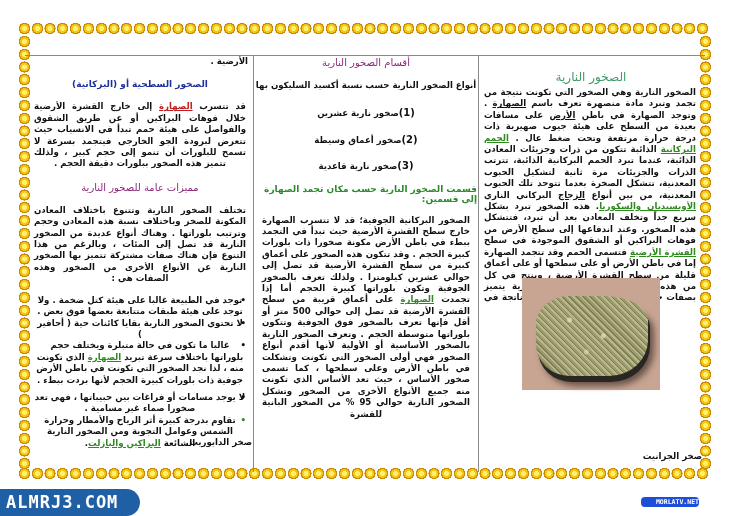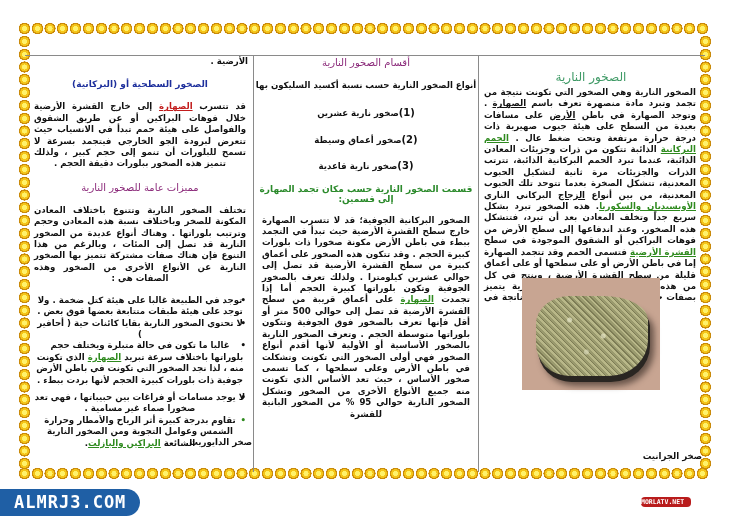--- a/index.html
+++ b/index.html
@@ -60,27 +60,27 @@
       #8f8d64;
     box-shadow: 2px 6px 0 #2a2622, 6px 10px 6px rgba(40,30,25,.6);
   }
 
   .caption { position: absolute; font-size: 8.6px; font-weight: bold; direction: rtl; text-align: right; }
 
   .badge-almrj {
     position: absolute; left: 0; top: 489px; width: 140px; height: 27px;
     background: #1f5fa5; border-radius: 0 14px 14px 0;
     color: #fff; font-family: "DejaVu Sans Mono", monospace; font-weight: bold;
-    font-size: 17px; line-height: 27px; padding-left: 14px; letter-spacing: 1px;
+    font-size: 17px; line-height: 27px; padding-left: 6px; letter-spacing: 1px;
   }
   .badge-morlaty {
-    position: absolute; left: 641px; top: 497px; width: 50px; height: 10px;
-    background: #b91c1c; border-radius: 4px;
+    position: absolute; left: 641px; top: 497px; width: 58px; height: 10px;
+    background: #1d4ed8; border-radius: 4px;
     color: #fff; font-family: "DejaVu Sans Mono", monospace; font-size: 6.5px; line-height: 10px;
-    text-align: left; font-weight: bold;
+    text-align: right; font-weight: bold;
   }
 </style>
 </head>
 <body>
 
 <div class="page">
 
   <div class="sun-row" id="sun-top" style="left:18px; top:22px;">
       <span class="sun"></span>
       <span class="sun"></span>
@@ -284,21 +284,21 @@
     <div class="stone"></div>
   </div>
   <div class="caption" style="left:480px; top:451px; width:222px;">صخر الجرانيت</div>
 
   <div class="col col-mid">
     <div class="title-purple" style="margin-top:1px;">أقسام الصخور النارية</div>
     <div class="t" style="margin-top:12px;">أنواع الصخور النارية حسب نسبة أكسيد السليكون بها</div>
     <div class="t" style="margin-top:16px;"><span class="num">(1)</span><span>صخور نارية عشرين</span></div>
     <div class="t" style="margin-top:14px;"><span class="num">(2)</span><span>صخور أعماق وسيطة</span></div>
     <div class="t" style="margin-top:14px;"><span class="num">(3)</span><span>صخور نارية قاعدية</span></div>
-    <div class="green-b" style="margin-top:11px;">قسمت الصخور النارية حسب مكان تجمد الصهارة إلى قسمين:</div>
+    <div class="green-b" style="margin-top:11px;text-align:right;">قسمت الصخور النارية حسب مكان تجمد الصهارة إلى قسمين:</div>
     <p class="t just" style="margin-top:11px; padding:0 7px;">
       <span>الصخور البركانية الجوفية؛ قد لا تتسرب الصهارة خارج سطح القشرة الأرضية حيث تبدأ في التجمد ببطء في باطن الأرض مكونة صخورا ذات بلورات كبيرة الحجم . وقد تتكون هذه الصخور على أعماق كبيرة من سطح القشرة الأرضية قد تصل إلى حوالي عشرين كيلومترا . ولذلك تعرف بالصخور الجوفية وتكون بلوراتها كبيرة الحجم أما إذا تجمدت </span><span class="green-u">الصهارة</span><span> على أعماق قريبة من سطح القشرة الأرضية قد تصل إلى حوالي 500 متر أو أقل فإنها تعرف بالصخور فوق الجوفية وتتكون بلوراتها متوسطة الحجم . وتعرف الصخور النارية بالصخور الأساسية أو الأولية لأنها أقدم أنواع الصخور فهي أولى الصخور التي تكونت وتشكلت في باطن الأرض وعلى سطحها ، كما تسمى صخور الأساس ، حيث تعد الأساس الذي تكونت منه جميع الأنواع الأخرى من الصخور وتشكل الصخور النارية حوالي 95 % من الصخور البانية للقشرة</span>
     </p>
   </div>
 
   <div class="col col-left">
     <div class="t" style="text-align:right; padding-right:4px; margin-top:0;">الأرضية .</div>
     <div class="title-blue" style="margin-top:12px;">الصخور السطحية أو (البركانية)</div>
     <p class="t just" style="margin-top:12px; padding:0 6px;">
       <span>قد تتسرب </span><span class="red-u">الصهارة</span><span> إلى خارج القشرة الأرضية خلال فوهات البراكين أو عن طريق الشقوق والفواصل على هيئة حمم تبدأ في الانسياب حيث تتعرض لبرودة الجو الخارجي فيتجمد بسرعة لا تسمح للبلورات أن تنمو إلى حجم كبير ، ولذلك تتميز هذه الصخور ببلورات دقيقة الحجم .</span>

